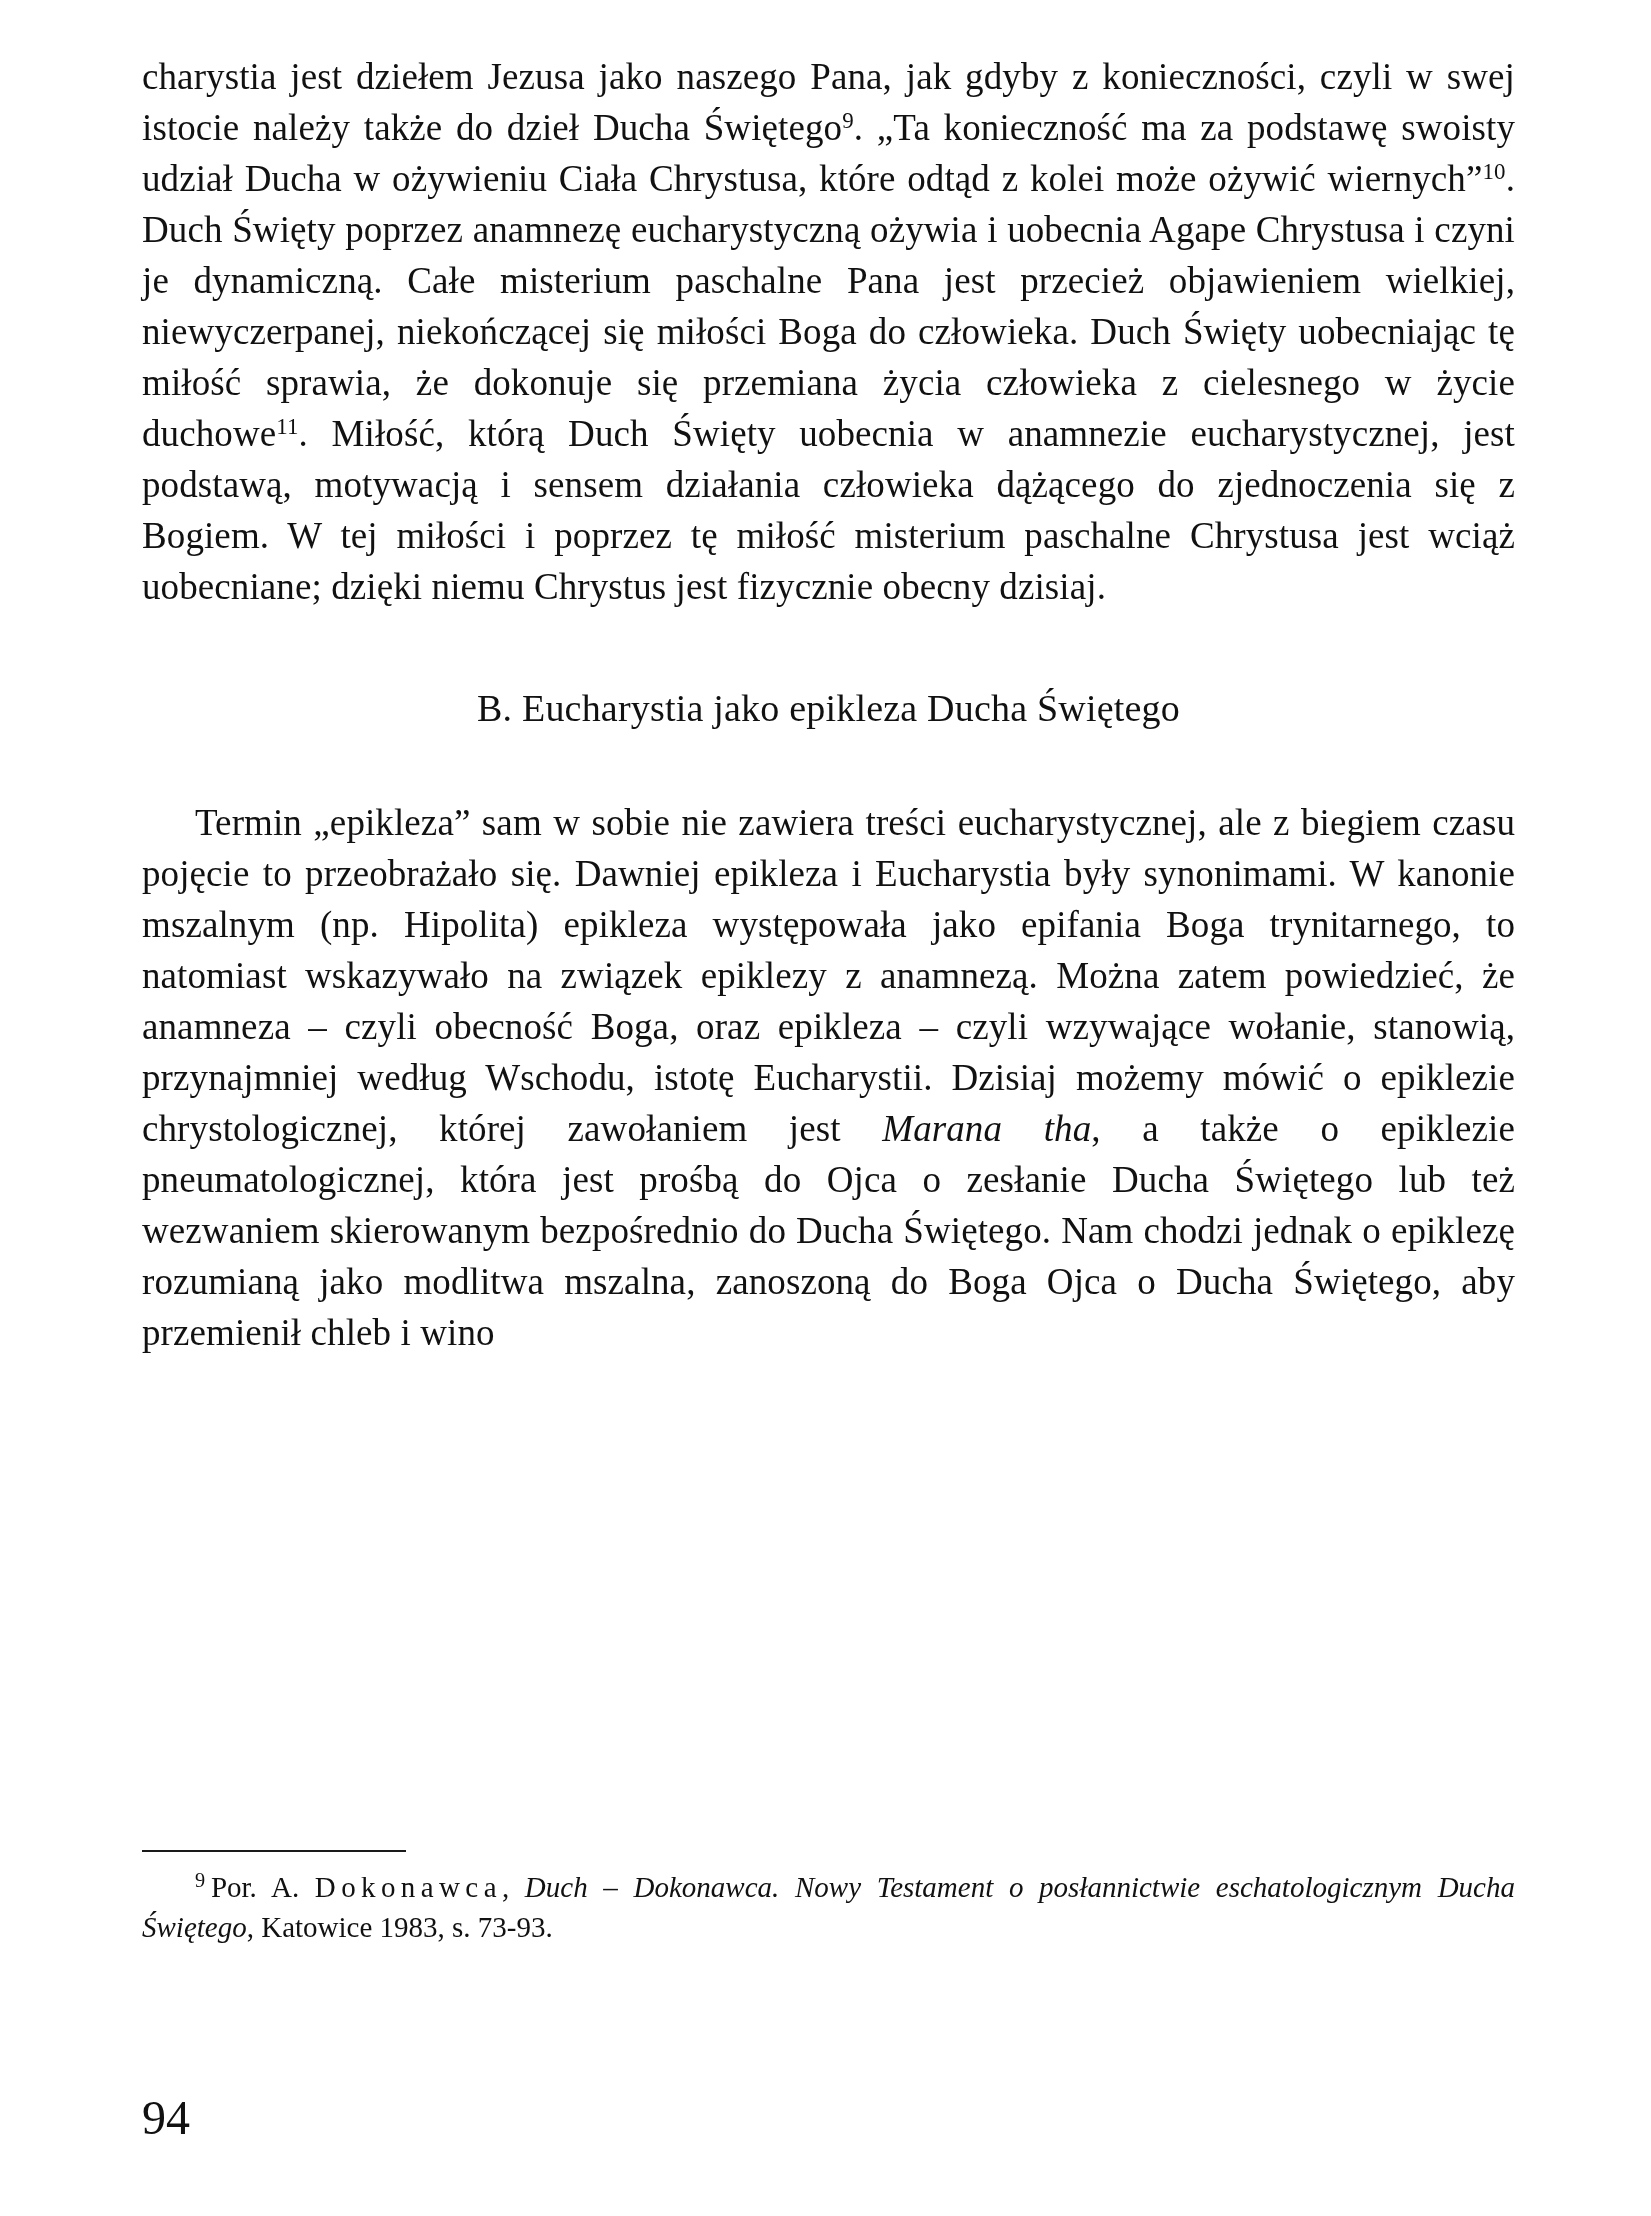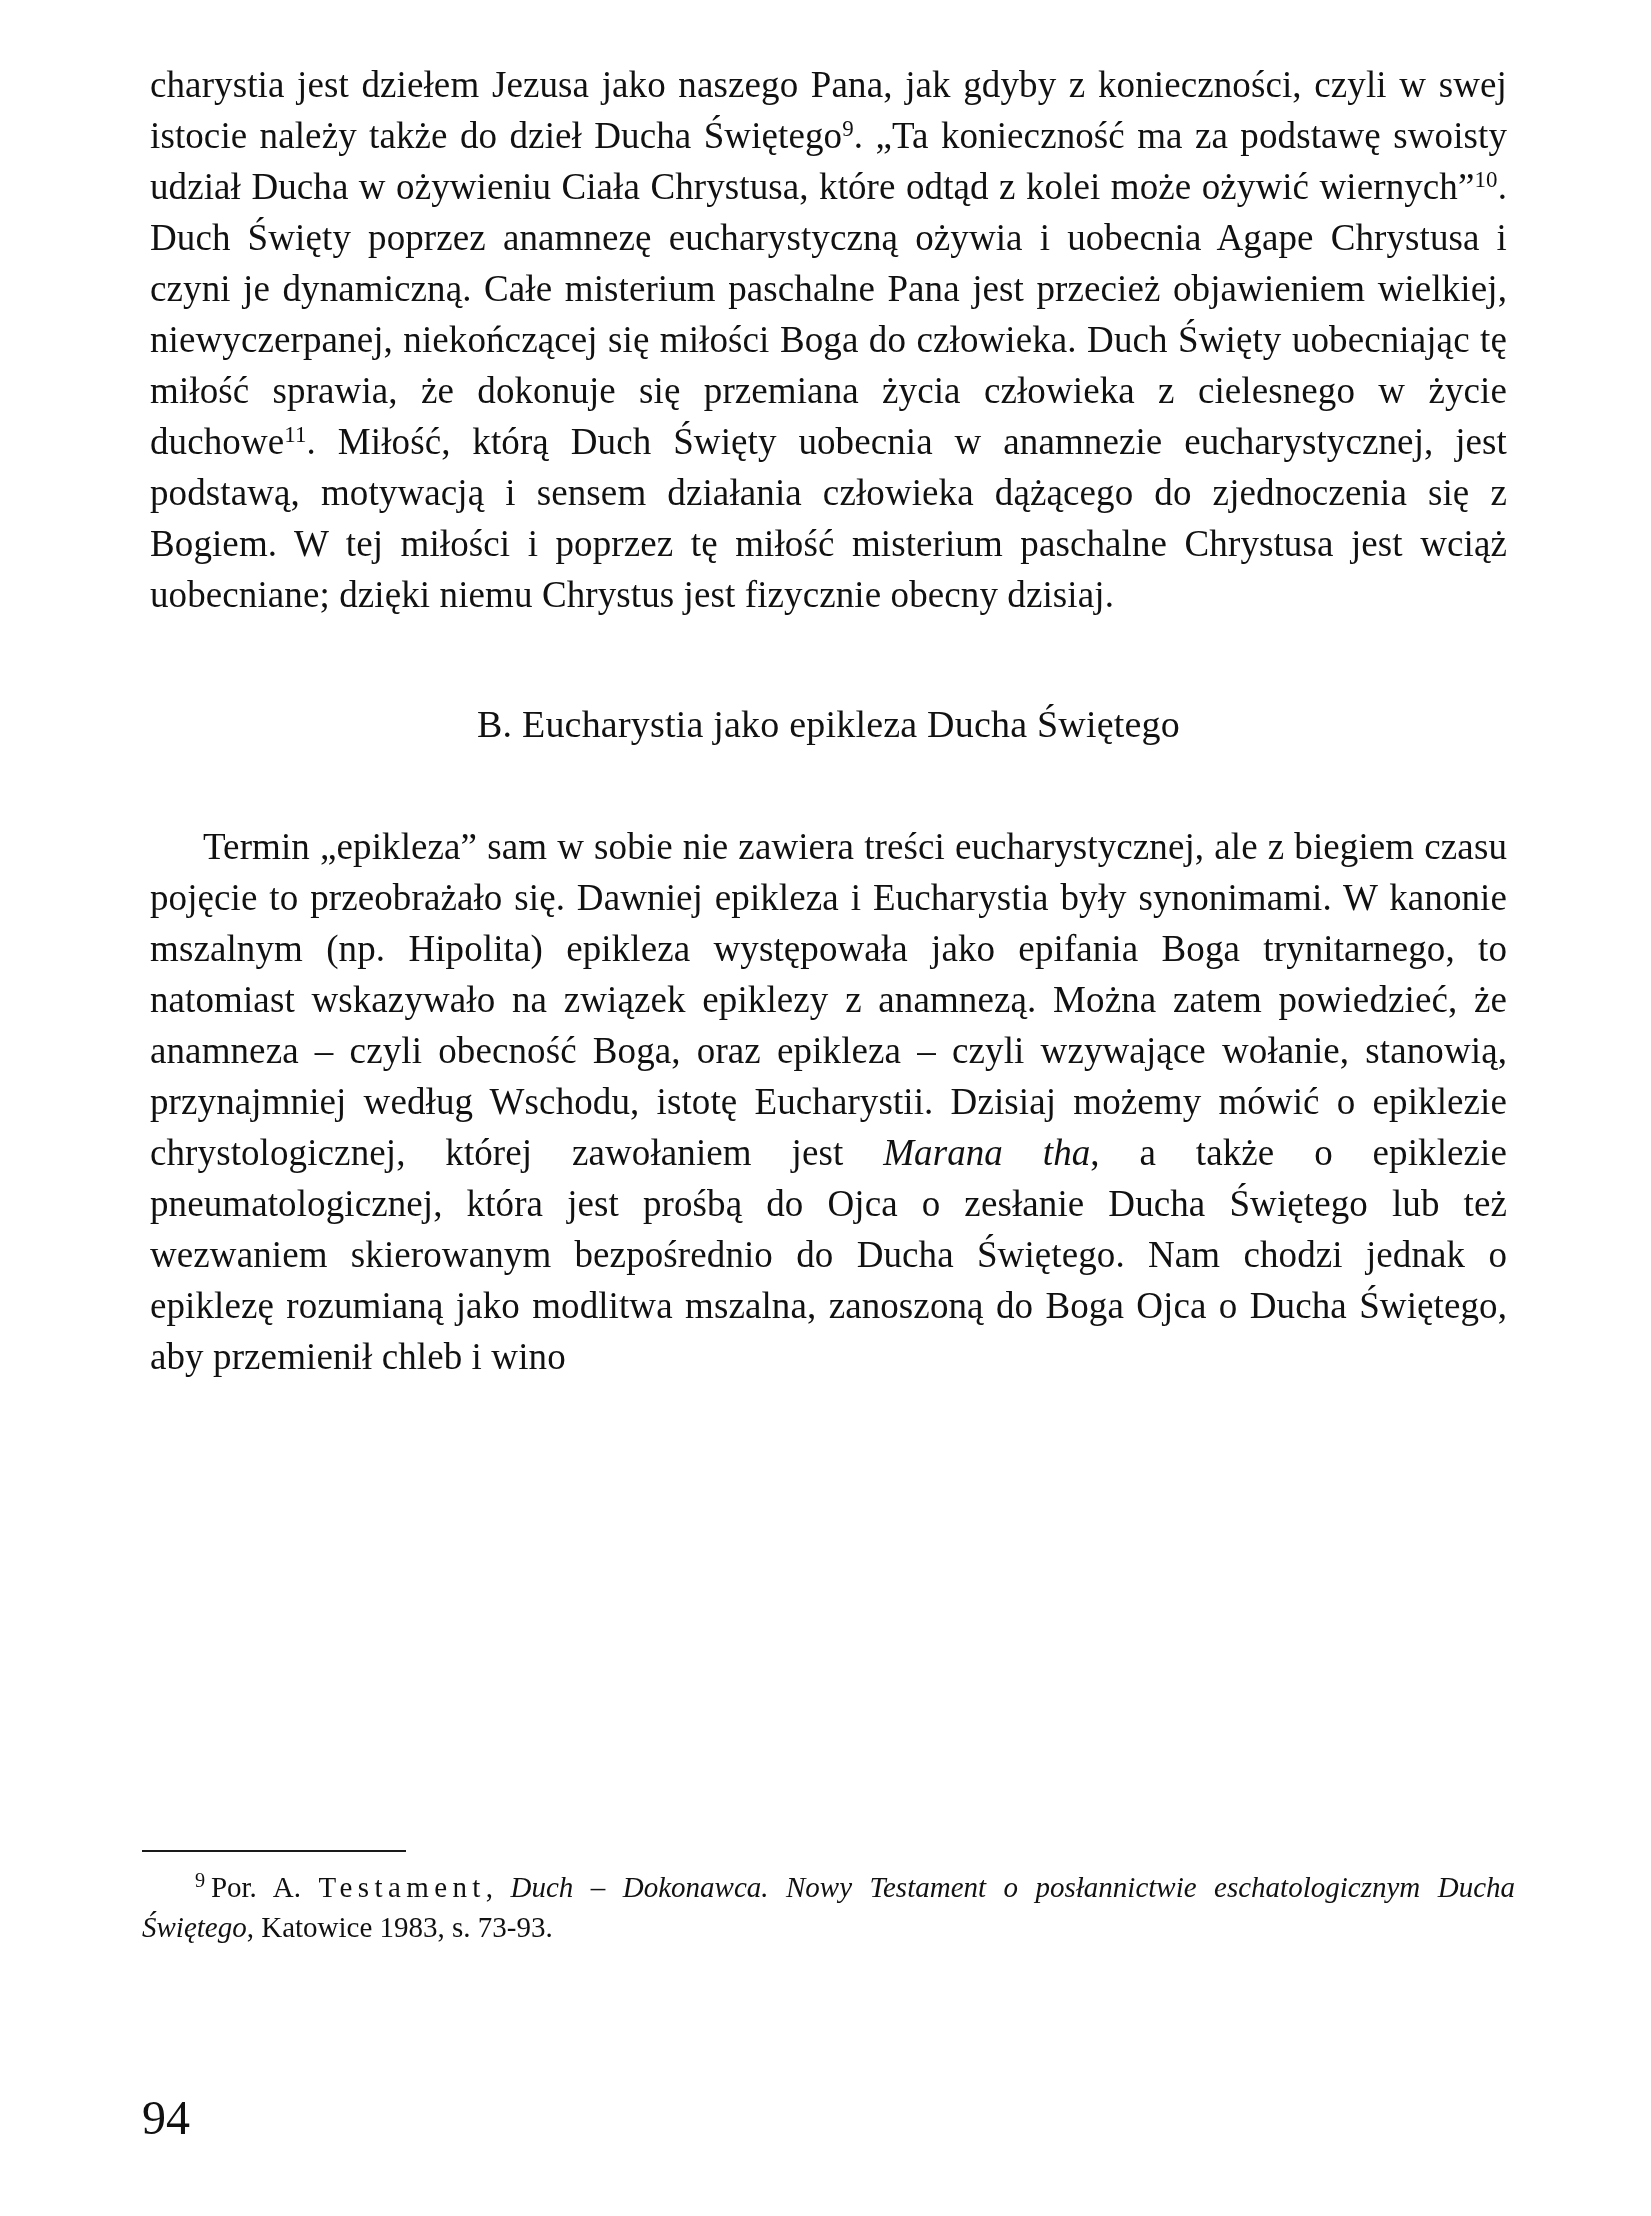--- a/index.html
+++ b/index.html
@@ -20,21 +20,21 @@
     padding: 0;
     overflow: hidden;
   }
   .content {
     position: absolute;
     left: 142px;
     top: 51px;
     width: 1373px;
   }
   p.body-par {
-    margin: 8px;
+    margin: 0;
     font-size: 37px;
     line-height: 51px;
     text-align: justify;
     text-justify: inter-word;
     letter-spacing: 0.1px;
     hyphens: none;
   }
   p.body-par.indent {
     text-indent: 53px;
   }
@@ -108,21 +108,21 @@
 
     <div class="gap-after-heading"></div>
 
     <p class="body-par indent"><span>Termin „epikleza” sam w sobie nie zawiera treści eucharystycznej, ale z biegiem czasu pojęcie to przeobrażało się. Dawniej epikleza i Eucharystia były synonimami. W kanonie mszalnym (np. Hipolita) epikleza występowała jako epifania Boga trynitarnego, to natomiast wskazywało na związek epiklezy z anamnezą. Można zatem powiedzieć, że anamneza – czyli obecność Boga, oraz epikleza – czyli wzywające wołanie, stanowią, przynajmniej według Wschodu, istotę Eucharystii. Dzisiaj możemy mówić o epiklezie chrystologicznej, której zawołaniem jest </span><span class="italic">Marana tha</span><span>, a także o epiklezie pneumatologicznej, która jest prośbą do Ojca o zesłanie Ducha Świętego lub też wezwaniem skierowanym bezpośrednio do Ducha Świętego. Nam chodzi jednak o epiklezę rozumianą jako modlitwa mszalna, zanoszoną do Boga Ojca o Ducha Świętego, aby przemienił chleb i wino</span></p>
 
   </div>
 
   <div class="footnotes">
     <div class="fn-rule"></div>
 
-    <p class="footnote first"><sup class="fn-marker">9</sup><span>Por. A. </span><span class="spaced-name">Testament</span><span>, </span><span class="italic">Duch – Dokonawca. Nowy Testament o posłannictwie eschatologicznym Ducha Świętego</span><span>, Katowice 1983, s. 73-93.</span></p>
+    <p class="footnote first"><sup class="fn-marker">9</sup><span>Por. A. </span><span class="spaced-name">Dokonawca</span><span>, </span><span class="italic">Duch – Dokonawca. Nowy Testament o posłannictwie eschatologicznym Ducha Świętego</span><span>, Katowice 1983, s. 73-93.</span></p>
 
 
   </div>
 
   <div class="page-number">94</div>
 
 </div>
 
 
 </body></html>

